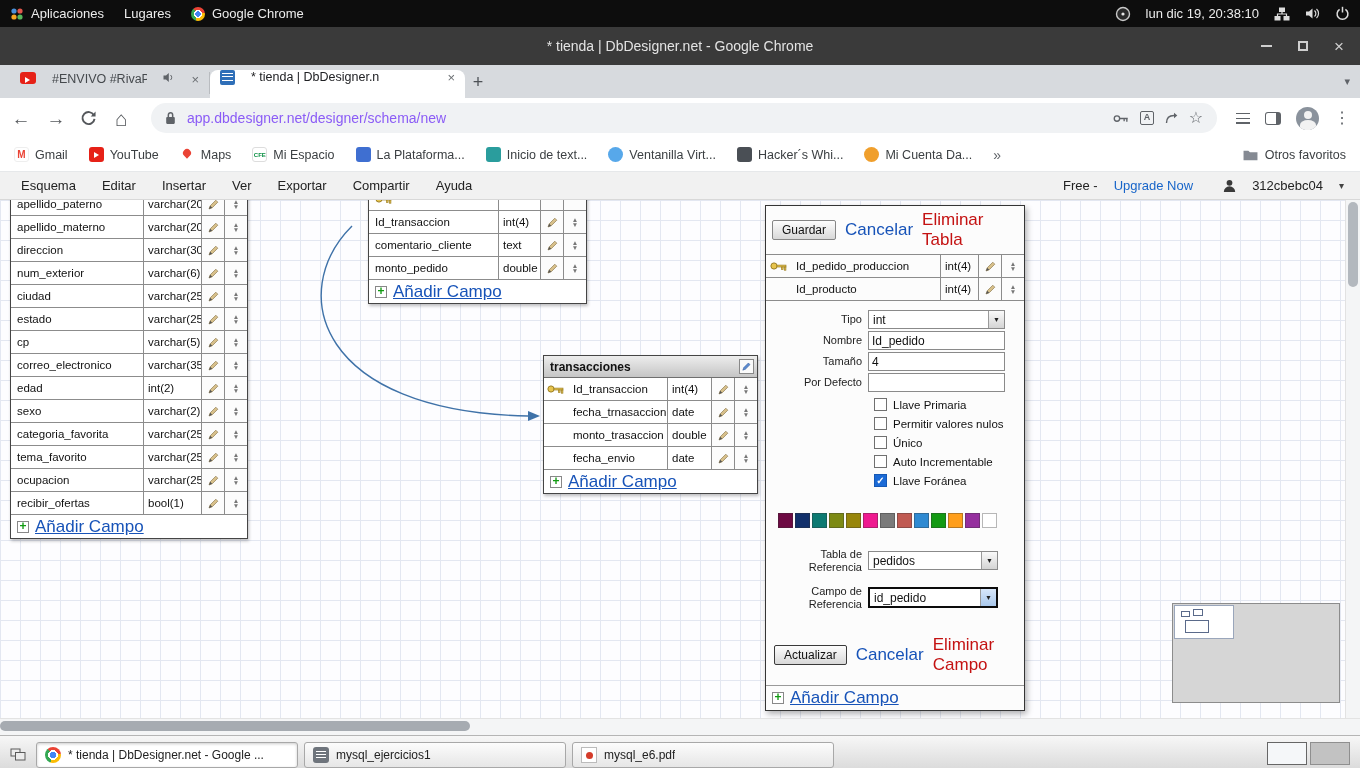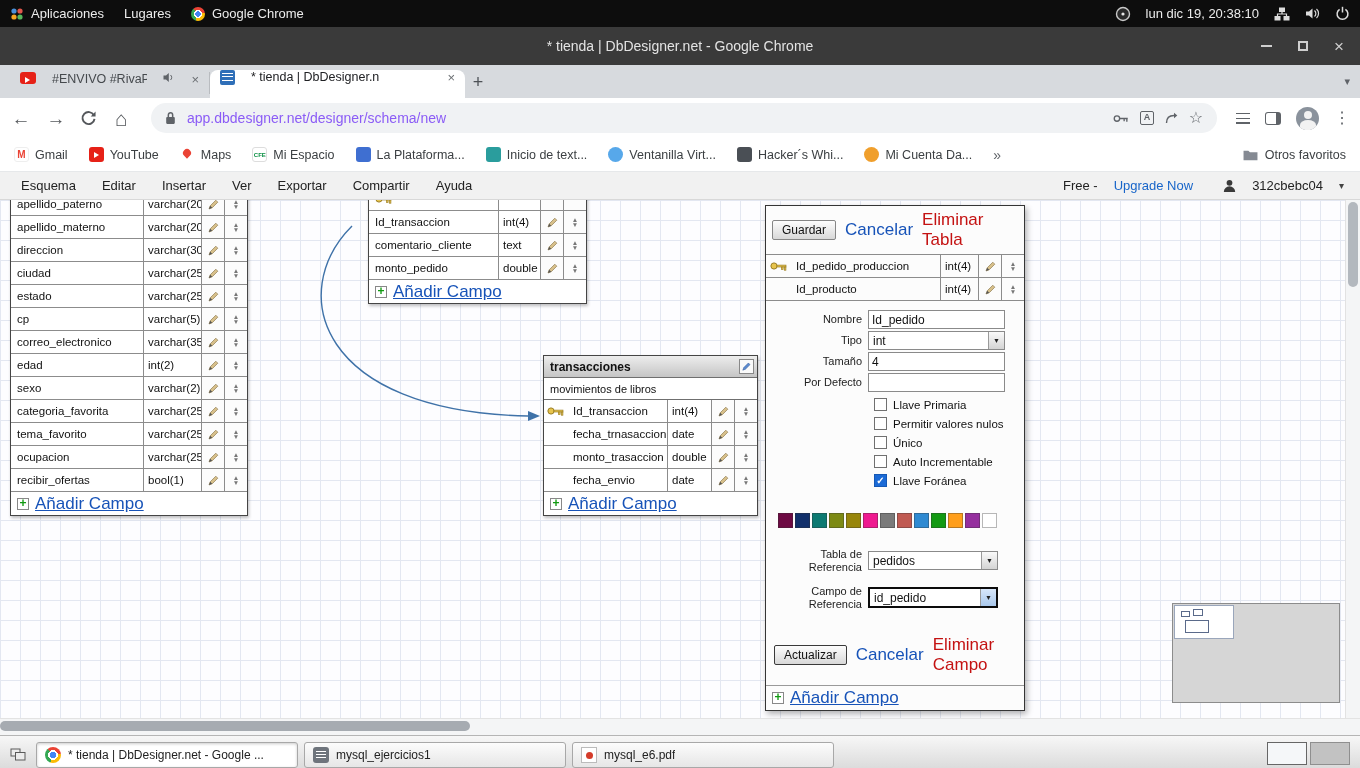--- a/index.html
+++ b/index.html
@@ -404,20 +404,36 @@
               </svg>
             </div>
             <div class="c-ico">
               <span class="arrs">
                 <span>▲</span>
                 <span>▼</span>
               </span>
             </div>
           </div>
 
+          <div class="t-row">
+            <div class="c-name">num_exterior</div>
+            <div class="c-type">varchar(6)</div>
+            <div class="c-ico">
+              <svg width="11" height="11" viewBox="0 0 11 11">
+                <path d="M1 10 L2.2 6.8 L7.8 1.2 L9.8 3.2 L4.2 8.8 Z" fill="#d8c08a" stroke="#8f7d52" stroke-width="0.7"></path>
+                <path d="M1 10 L2.2 6.8 L4.2 8.8 Z" fill="#555"></path>
+              </svg>
+            </div>
+            <div class="c-ico">
+              <span class="arrs">
+                <span>▲</span>
+                <span>▼</span>
+              </span>
+            </div>
+          </div>
 
           <div class="t-row">
             <div class="c-name">ciudad</div>
             <div class="c-type">varchar(25)</div>
             <div class="c-ico">
               <svg width="11" height="11" viewBox="0 0 11 11">
                 <path d="M1 10 L2.2 6.8 L7.8 1.2 L9.8 3.2 L4.2 8.8 Z" fill="#d8c08a" stroke="#8f7d52" stroke-width="0.7"></path>
                 <path d="M1 10 L2.2 6.8 L4.2 8.8 Z" fill="#555"></path>
               </svg>
             </div>
@@ -663,21 +679,20 @@
 
     <div class="dbtable tc" style="left:543px;top:155px;width:215px">
       <div class="t-header">
         <span>transacciones</span>
         <span class="hdr-edit">
             <svg width="9" height="9" viewBox="0 0 11 11">
               <path d="M1 10 L2.2 6.8 L7.8 1.2 L9.8 3.2 L4.2 8.8 Z" fill="#5b8bd0" stroke="#3a5f9e" stroke-width="0.7"></path>
             </svg>
           </span>
       </div>
-      <div class="t-sub">movimientos de libros</div>
       <div>
 
           <div class="t-row">
             <div class="c-key">
               <svg width="17" height="10" viewBox="0 0 17 10">
                 <circle cx="4" cy="5" r="3.1" fill="#e7c44d" stroke="#9c7f24"></circle>
                 <rect x="7" y="4.1" width="9" height="1.9" fill="#e7c44d" stroke="#9c7f24" stroke-width="0.7"></rect>
                 <rect x="11.5" y="6" width="1.6" height="2.5" fill="#e7c44d" stroke="#9c7f24" stroke-width="0.7"></rect>
                 <rect x="14.3" y="6" width="1.6" height="3.2" fill="#e7c44d" stroke="#9c7f24" stroke-width="0.7"></rect>
               </svg>
@@ -832,29 +847,29 @@
             <div class="c-ico">
               <span class="arrs">
                 <span>▲</span>
                 <span>▼</span>
               </span>
             </div>
           </div>
         </div>
       <div class="ed-form">
         <div class="f-row">
-          <div class="f-label">Nombre</div>
-          <input class="f-input" value="Id_pedido" style="">
-        </div>
-        <div class="f-row">
           <div class="f-label">Tipo</div>
           <div class="sel">
             <span class="sel-text">int</span>
             <span class="sel-arr">▼</span>
           </div>
+        </div>
+        <div class="f-row">
+          <div class="f-label">Nombre</div>
+          <input class="f-input" value="Id_pedido" style="">
         </div>
         <div class="f-row">
           <div class="f-label">Tamaño</div>
           <input class="f-input" value="4" style="">
         </div>
         <div class="f-row">
           <div class="f-label">Por Defecto</div>
           <input class="f-input" value="" style="">
         </div>
         <div class="opts">

